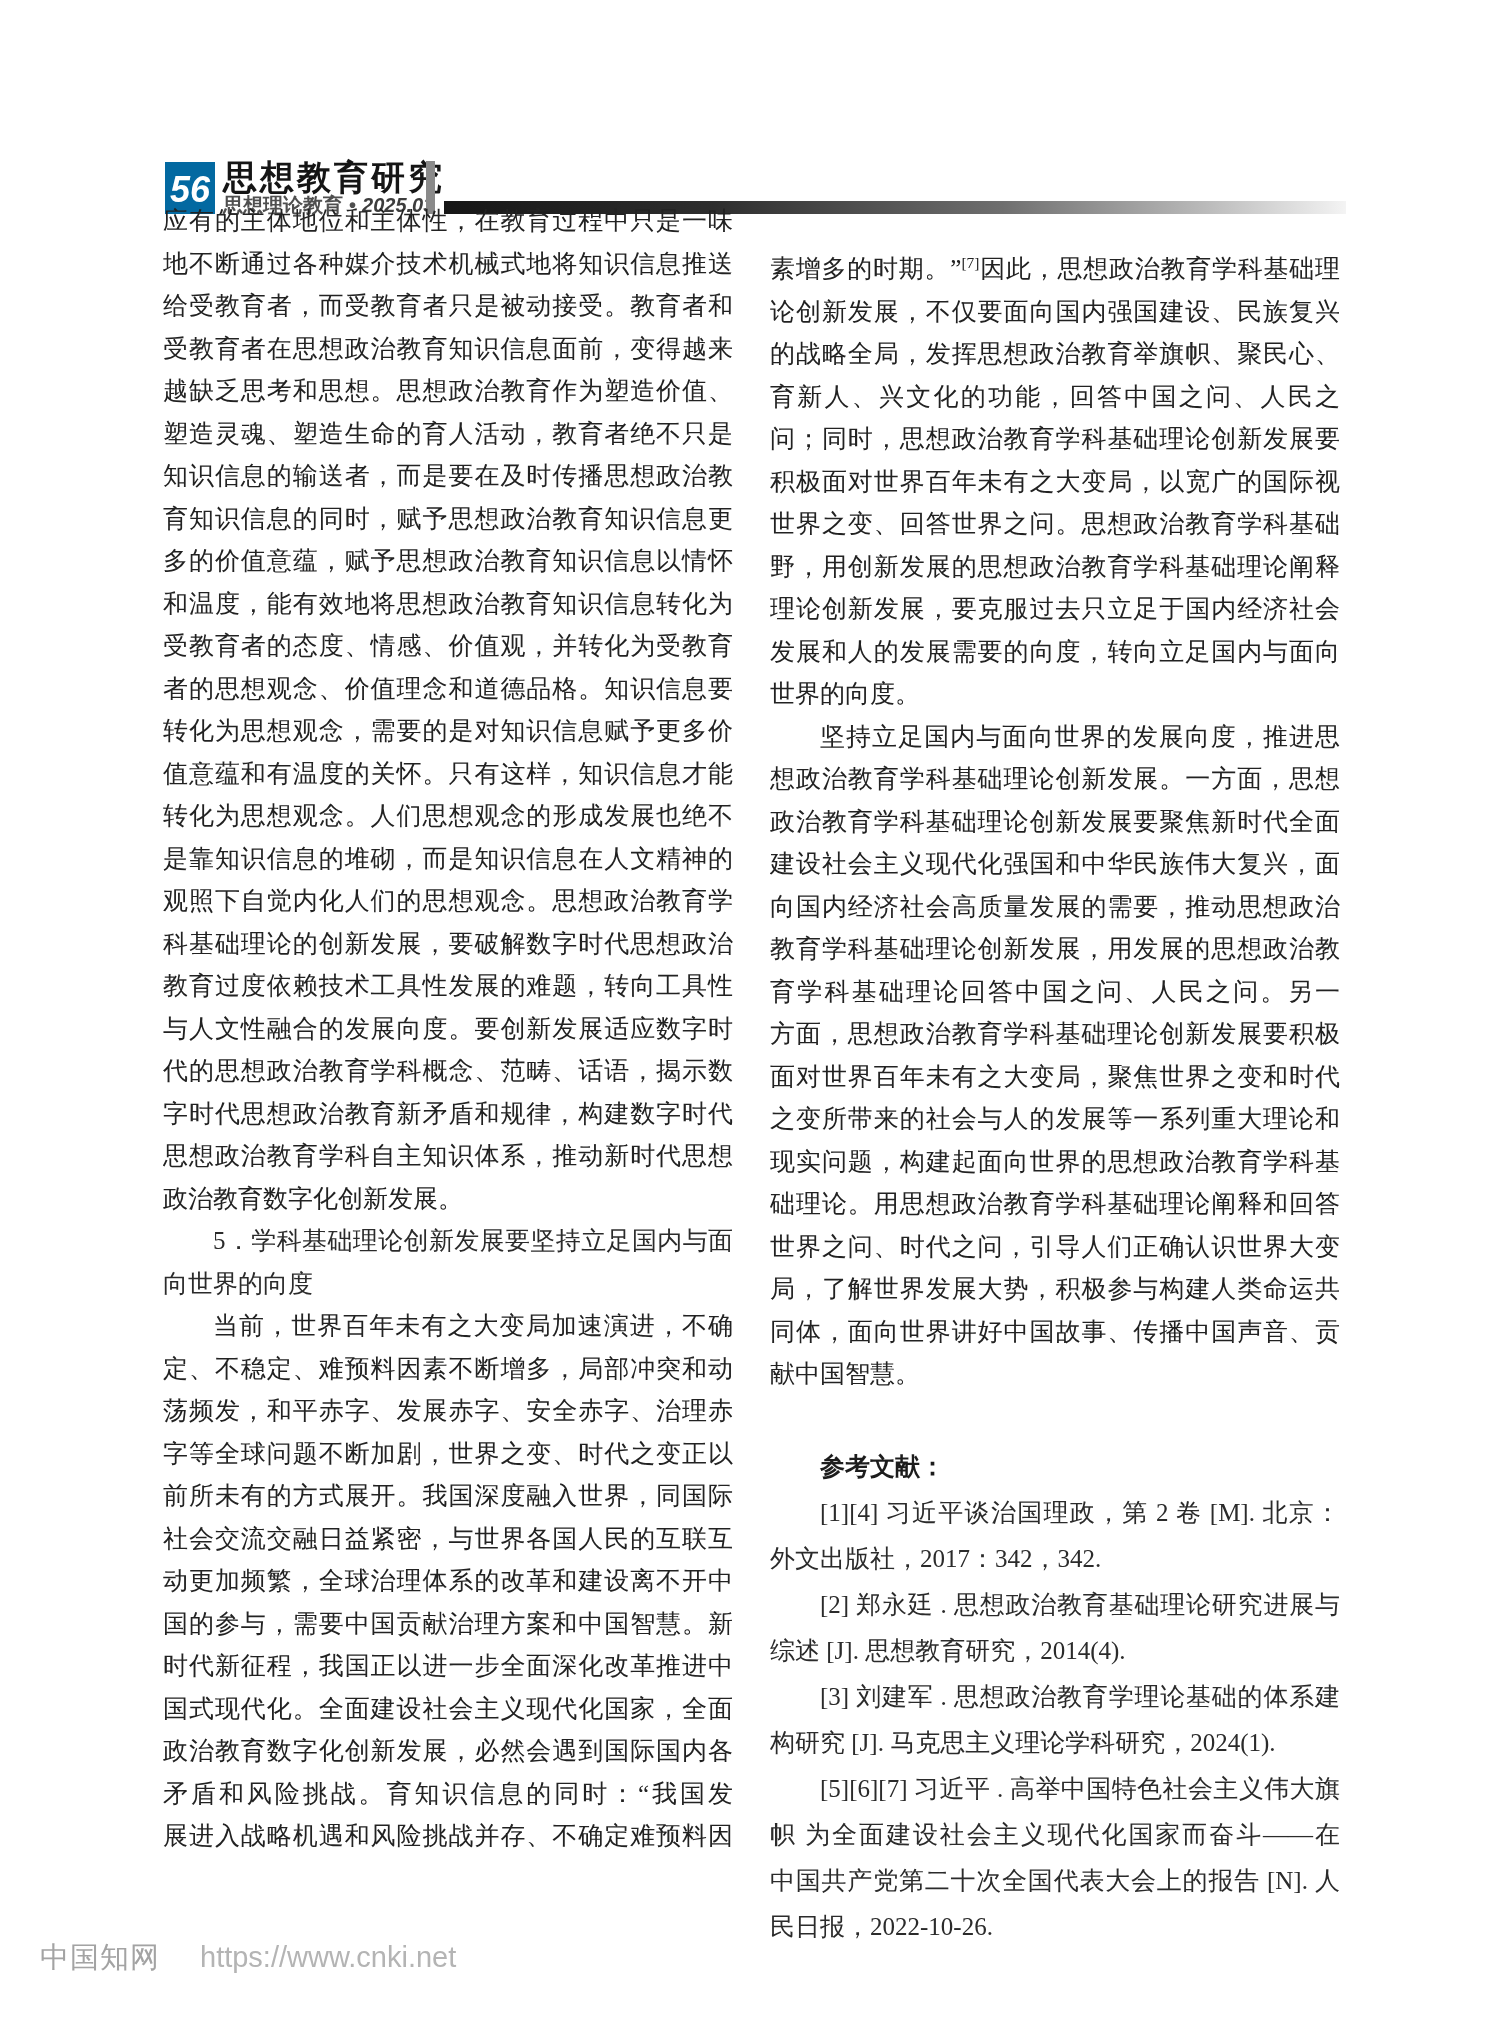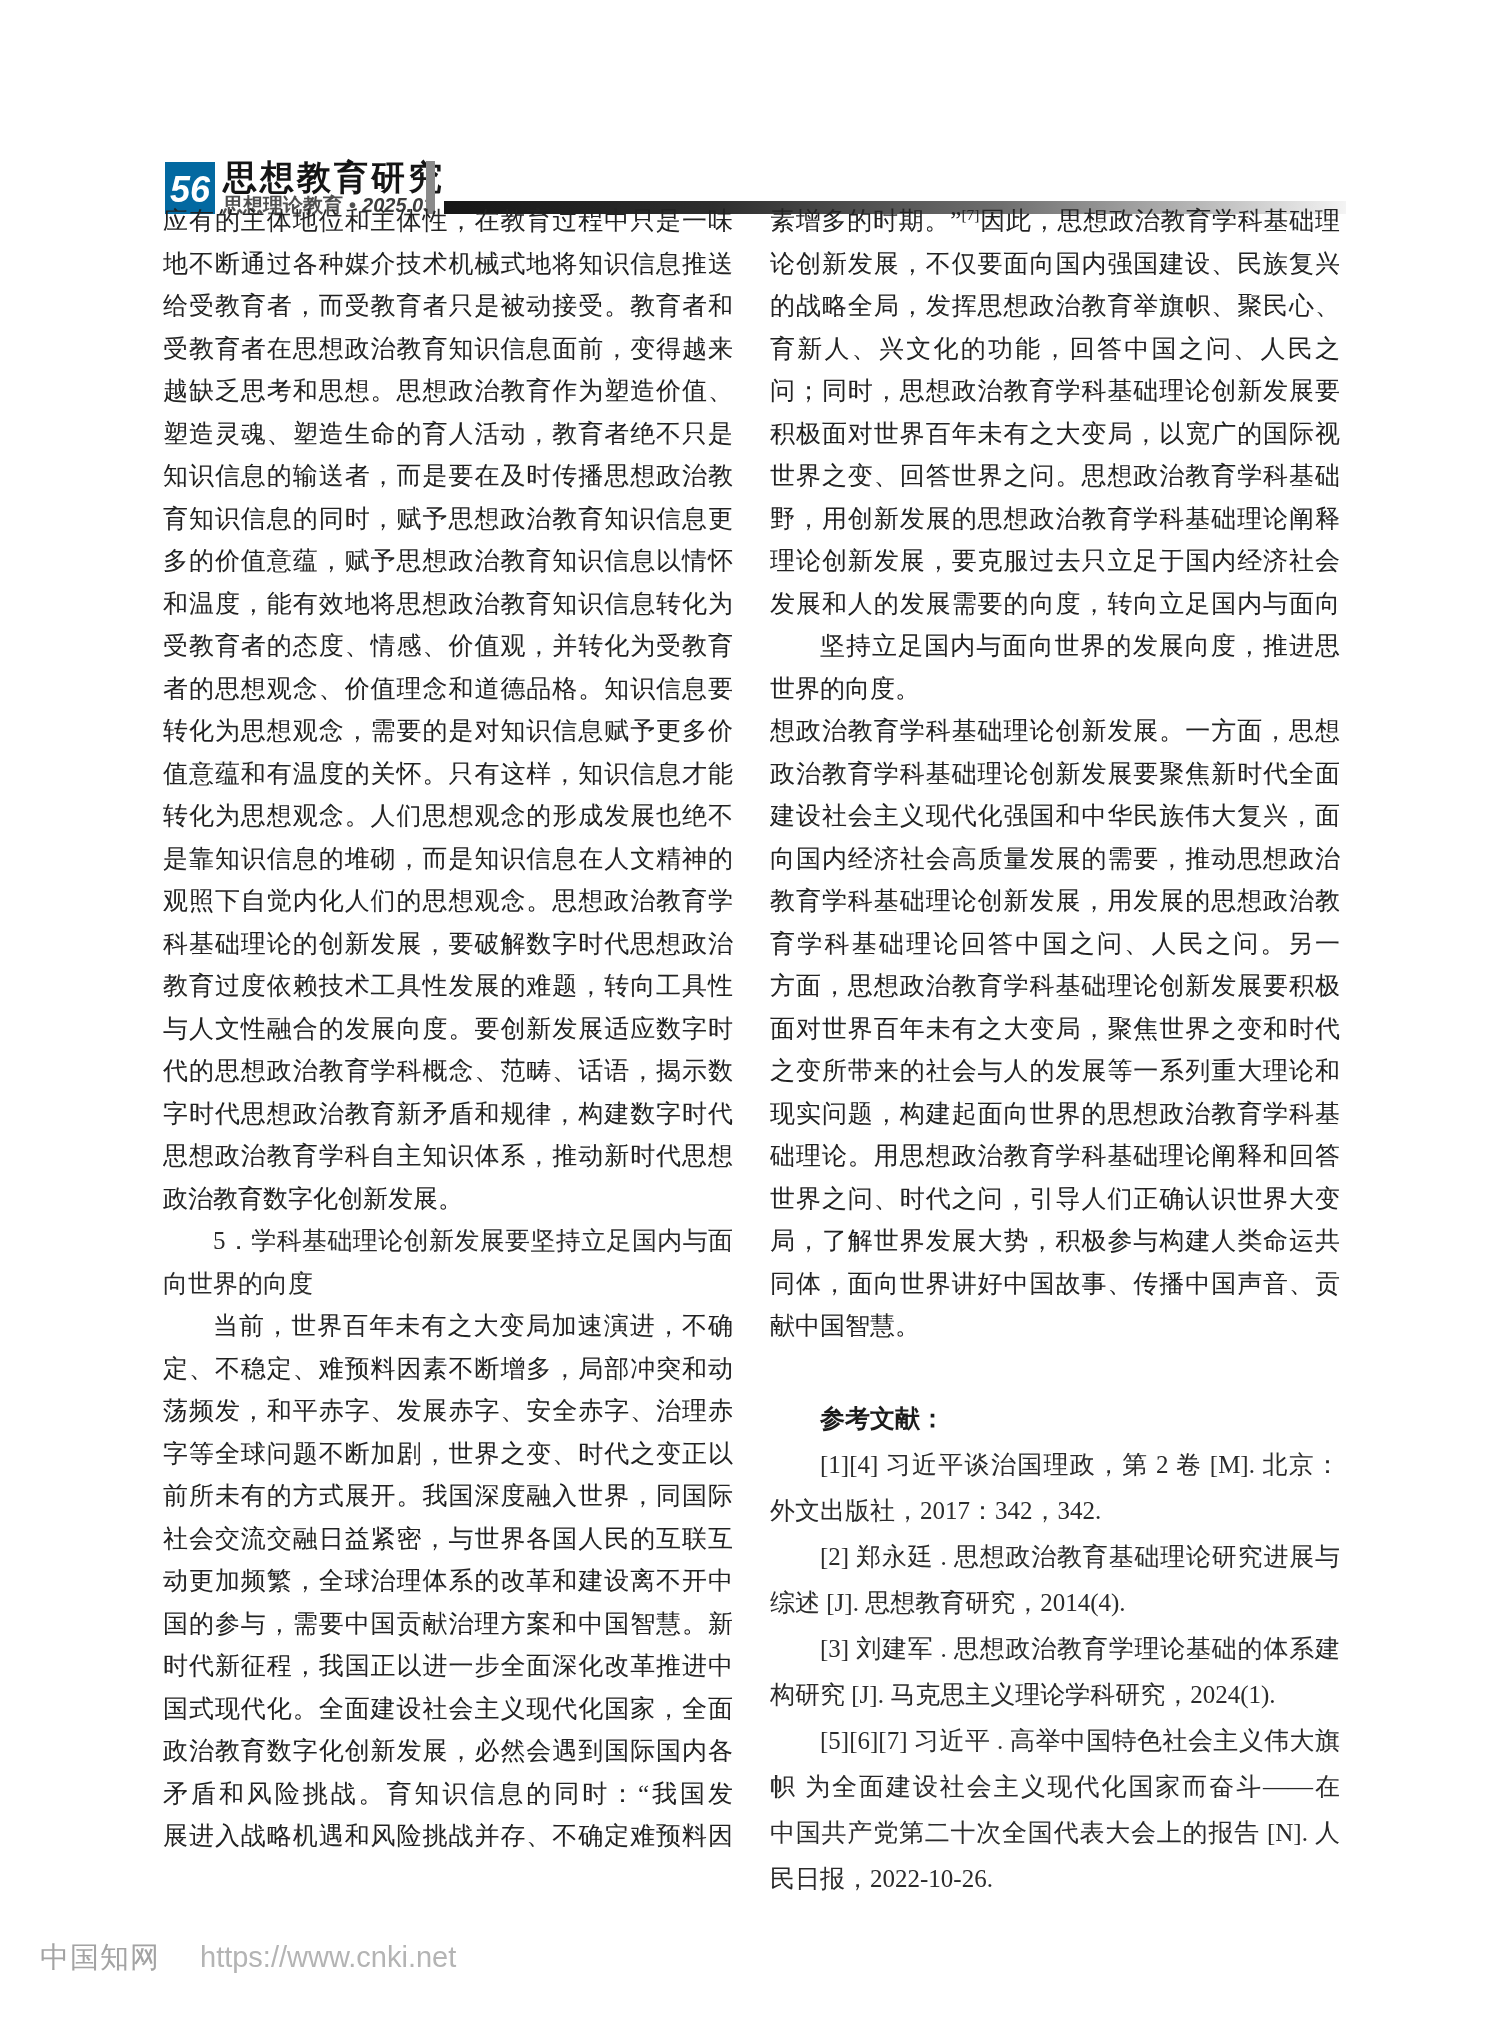--- a/index.html
+++ b/index.html
@@ -60,21 +60,21 @@
     background: linear-gradient(90deg, #161616 0%, #2e2e2e 30%, #6f6f6f 62%, #b9b9b9 84%, #ececec 98%, #f4f4f4 100%);
   }
 
   
   .col {
     position: absolute;
     top: 200px;
     width: 570px;
   }
   #col-left  { left: 163px; }
-  #col-right { left: 770px; }
+  #col-right { left: 770px; margin-top: 48px; }
 
   .line {
     font-family: "Liberation Serif", "DejaVu Serif", serif;
     font-size: 25px;
     line-height: 42.5px;
     height: 42.5px;
     color: #222222;
     text-align: justify;
     text-align-last: justify;
     overflow: hidden;
@@ -157,22 +157,22 @@
       <div class="line">素增多的时期。”<sup>[7]</sup>因此，思想政治教育学科基础理</div>
       <div class="line">论创新发展，不仅要面向国内强国建设、民族复兴</div>
       <div class="line">的战略全局，发挥思想政治教育举旗帜、聚民心、</div>
       <div class="line">育新人、兴文化的功能，回答中国之问、人民之</div>
       <div class="line">问；同时，思想政治教育学科基础理论创新发展要</div>
       <div class="line">积极面对世界百年未有之大变局，以宽广的国际视</div>
       <div class="line">世界之变、回答世界之问。思想政治教育学科基础</div>
       <div class="line">野，用创新发展的思想政治教育学科基础理论阐释</div>
       <div class="line">理论创新发展，要克服过去只立足于国内经济社会</div>
       <div class="line">发展和人的发展需要的向度，转向立足国内与面向</div>
+      <div class="line end">世界的向度。</div>
       <div class="line indent">坚持立足国内与面向世界的发展向度，推进思</div>
-      <div class="line end">世界的向度。</div>
       <div class="line">想政治教育学科基础理论创新发展。一方面，思想</div>
       <div class="line">政治教育学科基础理论创新发展要聚焦新时代全面</div>
       <div class="line">建设社会主义现代化强国和中华民族伟大复兴，面</div>
       <div class="line">向国内经济社会高质量发展的需要，推动思想政治</div>
       <div class="line">教育学科基础理论创新发展，用发展的思想政治教</div>
       <div class="line">育学科基础理论回答中国之问、人民之问。另一</div>
       <div class="line">方面，思想政治教育学科基础理论创新发展要积极</div>
       <div class="line">面对世界百年未有之大变局，聚焦世界之变和时代</div>
       <div class="line">之变所带来的社会与人的发展等一系列重大理论和</div>
       <div class="line">现实问题，构建起面向世界的思想政治教育学科基</div>

